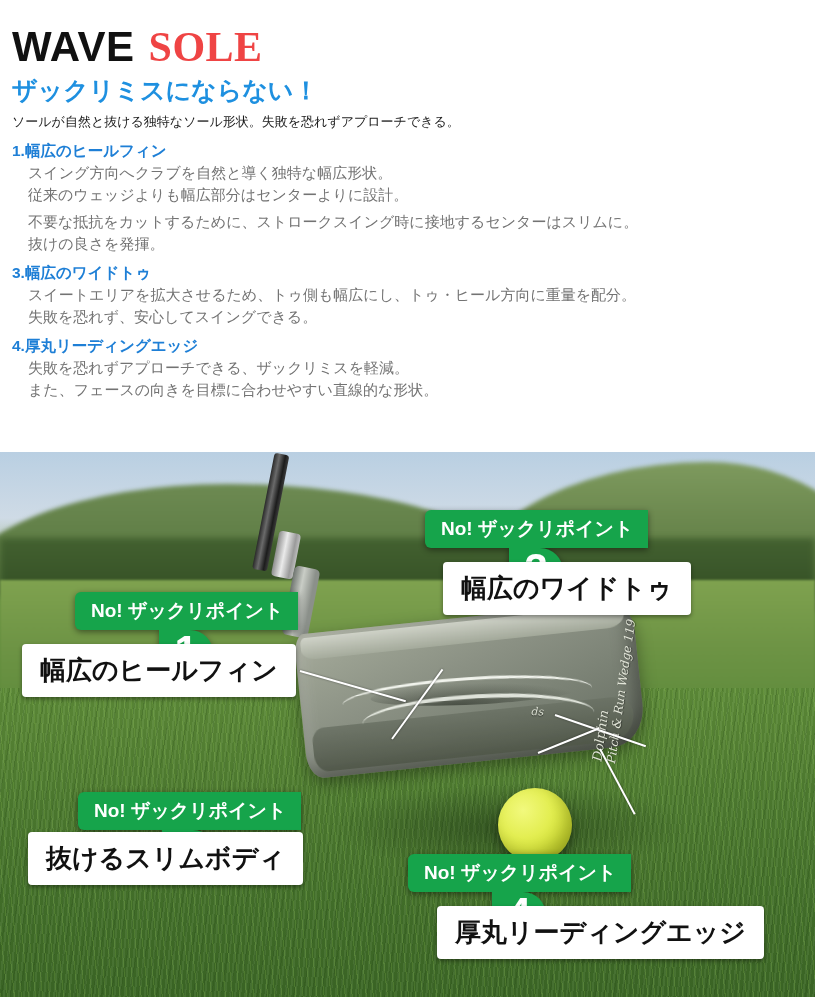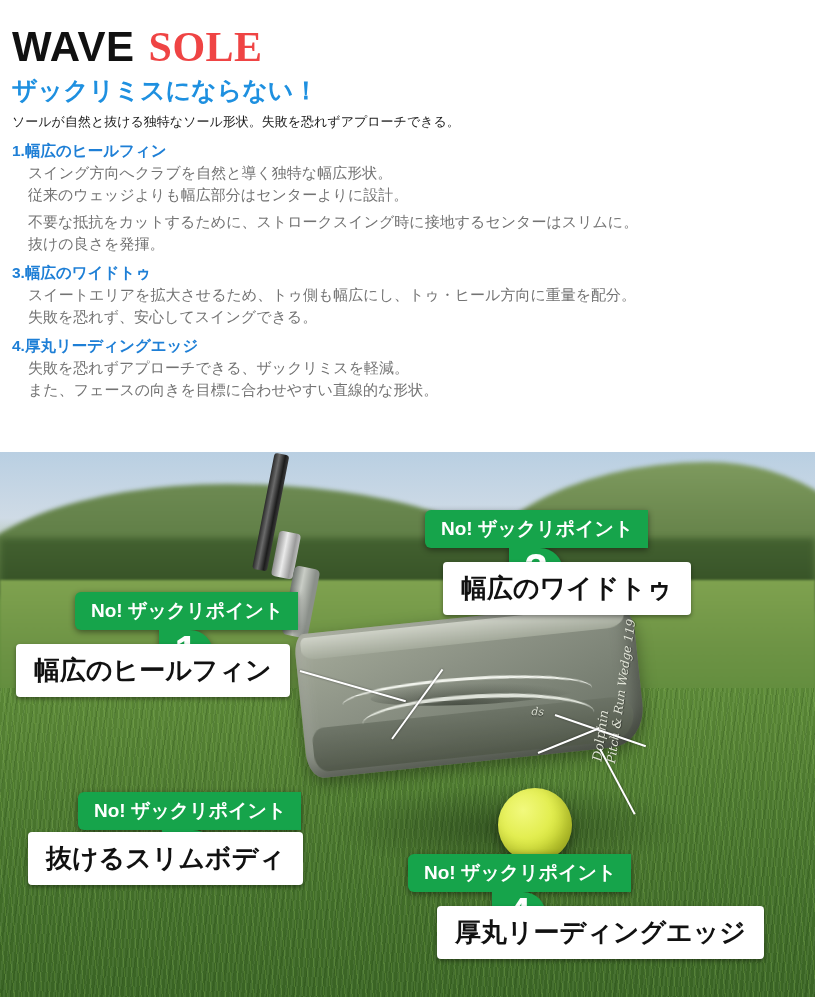--- a/index.html
+++ b/index.html
@@ -402,21 +402,21 @@
     <div class="callout" style="left:425px; top:58px;">
       <div class="green">No! ザックリポイント</div>
       <div class="numwrap">3</div>
     </div>
     <div class="label-box" style="left:443px; top:110px;">幅広のワイドトゥ</div>
 
     <div class="callout" style="left:75px; top:140px;">
       <div class="green">No! ザックリポイント</div>
       <div class="numwrap">1</div>
     </div>
-    <div class="label-box" style="left:16px; top:192px;">幅広のヒールフィン</div>
+    <div class="label-box" style="left:22px; top:192px;">幅広のヒールフィン</div>
 
     <div class="callout" style="left:78px; top:340px;">
       <div class="green">No! ザックリポイント</div>
       <div class="numwrap">2</div>
     </div>
     <div class="label-box" style="left:28px; top:380px;">抜けるスリムボディ</div>
 
     <div class="callout" style="left:408px; top:402px;">
       <div class="green">No! ザックリポイント</div>
       <div class="numwrap">4</div>

